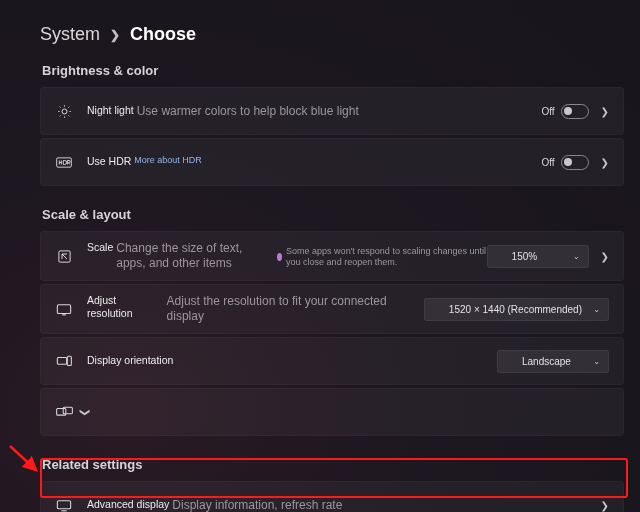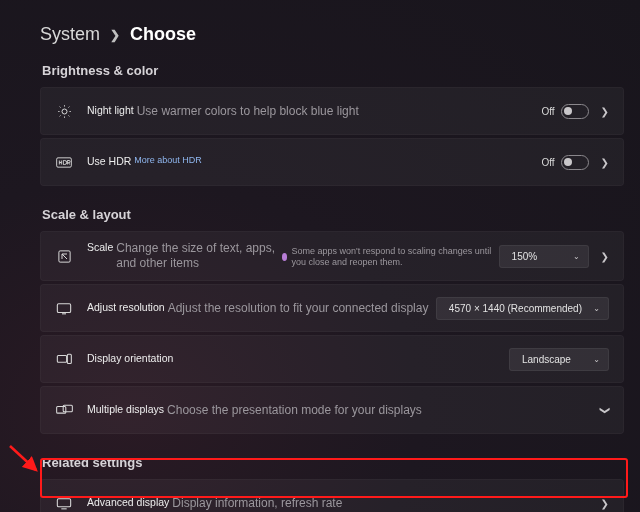--- a/index.html
+++ b/index.html
@@ -15,21 +15,21 @@
   .card .title{font-size:10.5px;color:#ededed;line-height:1.25}
   .card .sub{font-size:12px;color:#9b979d;line-height:1.25}
   .card .warn{font-size:9px;color:#9b979d;line-height:1.25;display:flex;align-items:center;gap:4px;margin-top:2px}
   .card .warn .dot{width:8px;height:8px;border-radius:50%;background:#b77dd6;display:inline-block}
   .link{color:#8fb6ee;font-size:9px;line-height:1.25}
   .ctrl{display:flex;align-items:center;gap:6px}
   .offlbl{font-size:10px;color:#d8d8d8}
   .toggle{width:26px;height:13px;border:1px solid #8a878c;border-radius:8px;position:relative;background:transparent}
   .toggle .knob{position:absolute;width:8px;height:8px;border-radius:50%;background:#c9c7ca;top:2px;left:2px}
   .chevR{font-size:10px;color:#c9c7ca;margin-left:6px}
-  .drop{background:rgba(255,255,255,0.07);border:1px solid rgba(255,255,255,0.06);border-radius:3px;padding:5px 26px 5px 12px;font-size:10px;color:#e2e2e2;position:relative;min-width:50px;text-align:left}
+  .drop{background:rgba(255,255,255,0.07);border:1px solid rgba(255,255,255,0.06);border-radius:3px;padding:5px 26px 5px 24px;font-size:10px;color:#e2e2e2;position:relative;min-width:50px;text-align:left}
   .drop .dchev{position:absolute;right:8px;top:50%;transform:translateY(-50%);font-size:8px;color:#c9c7ca}
   .section-gap{height:18px}
   .hl{position:absolute;border:2.5px solid #ff1a1a;border-radius:3px;pointer-events:none}
   .arrow{position:absolute;pointer-events:none}
   svg{display:block}
 </style>
 </head>
 <body>
 
 <div class="page">
@@ -117,21 +117,21 @@
         <rect x="2" y="2" width="20" height="13" rx="2"></rect>
           <path d="M9 17h6"></path>
       </svg>
     </div>
     <div class="body">
       <span class="title">Adjust resolution</span>
       <span class="sub">Adjust the resolution to fit your connected display</span>
     </div>
     <div class="ctrl">
       <div class="drop" style="min-width:120px">
-        <span>4570 × 1440 (Recommended)</span>
+        <span>1520 × 1440 (Recommended)</span>
         <span class="dchev">⌄</span>
       </div>
     </div>
   </div>
 
   <div class="card">
     <div class="ico">
       <svg width="16" height="13" viewBox="0 0 24 18" fill="none" stroke="#d8d8d8" stroke-width="1.6">
         <rect x="2" y="3" width="14" height="10" rx="1.5"></rect>
           <rect x="17" y="1" width="6" height="14" rx="1.5"></rect>
@@ -147,24 +147,20 @@
       </div>
     </div>
   </div>
 
   <div class="card">
     <div class="ico">
       <svg width="17" height="13" viewBox="0 0 26 18" fill="none" stroke="#d8d8d8" stroke-width="1.6">
         <rect x="1" y="3" width="14" height="10" rx="1.5"></rect>
           <rect x="11" y="1" width="14" height="10" rx="1.5"></rect>
       </svg>
-    </div>
-    <div class="body">
-      <span class="title">Multiple displays</span>
-      <span class="sub">Choose the presentation mode for your displays</span>
     </div>
     <div class="ctrl">
       <span class="chevR" style="transform:rotate(90deg);display:inline-block">❯</span>
     </div>
   </div>
 
   <div class="section-gap"></div>
 
   <div class="section-title">Related settings</div>
 

